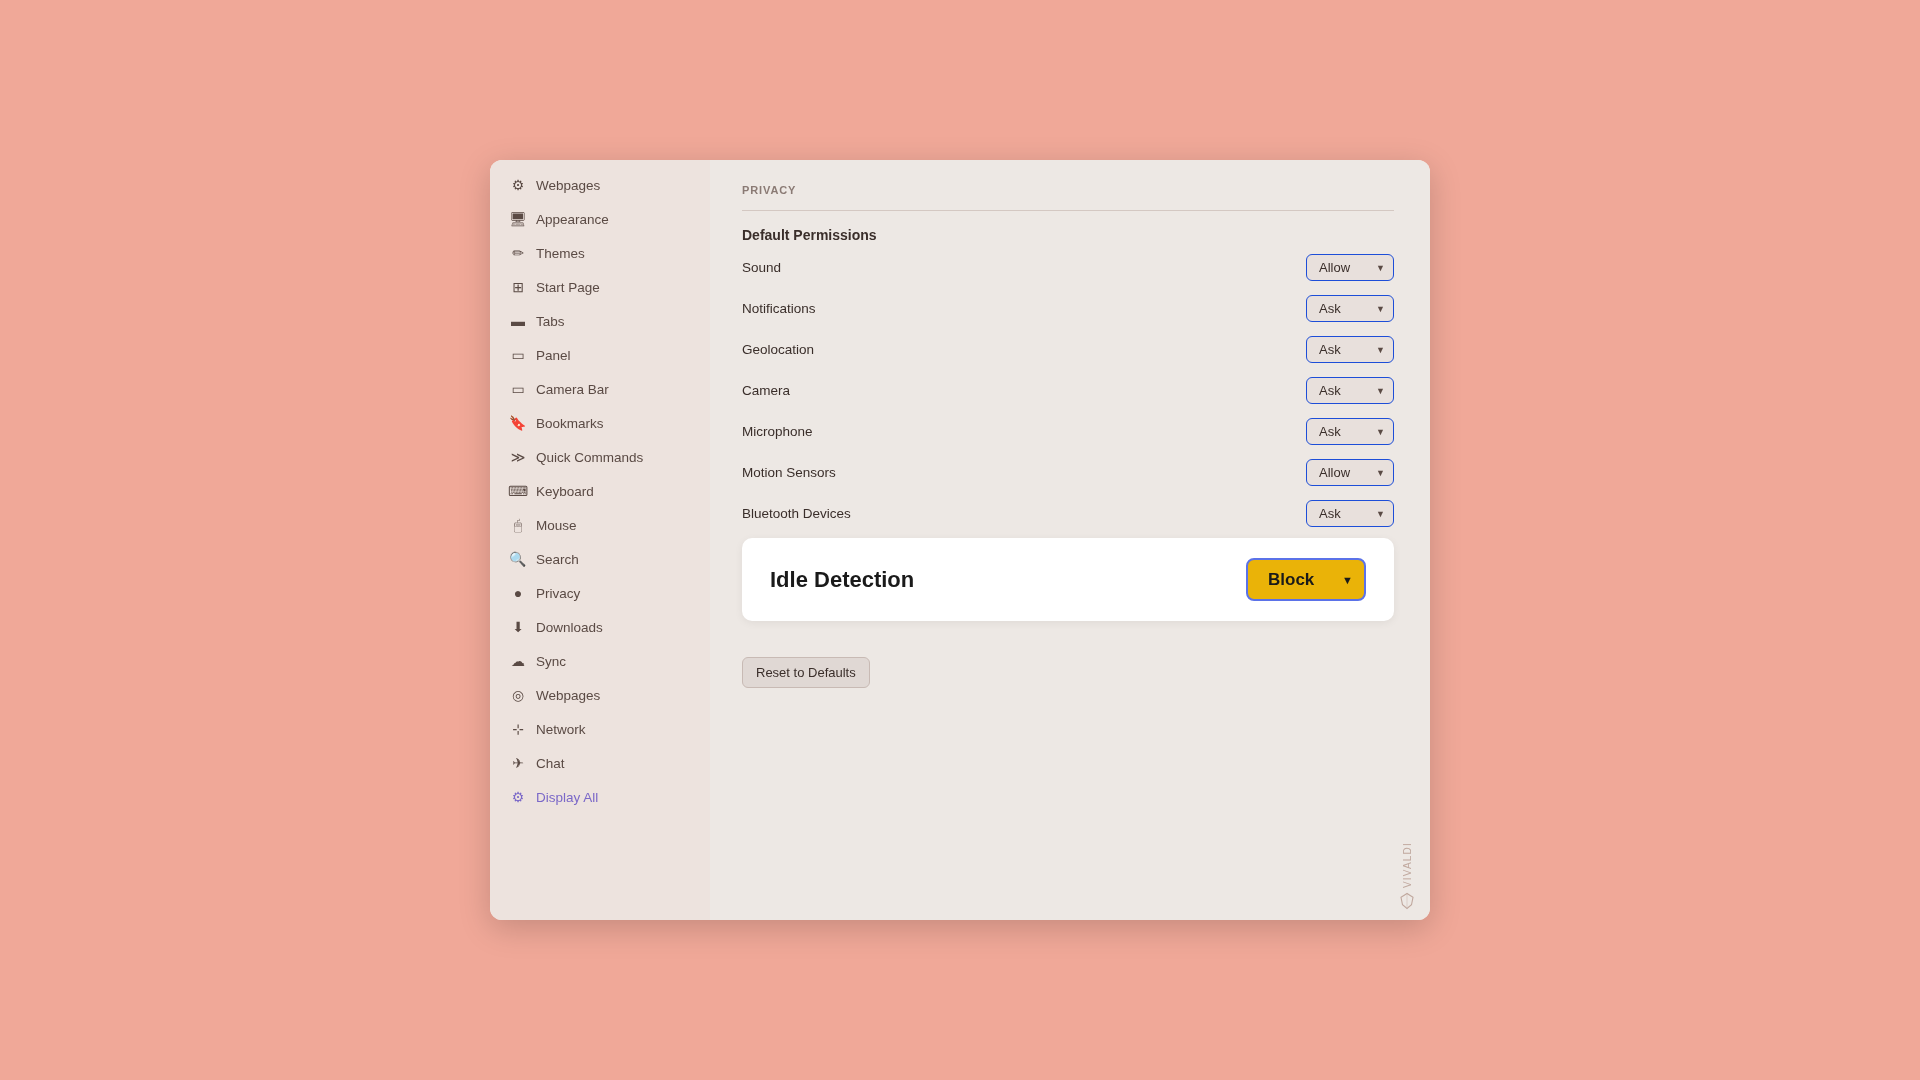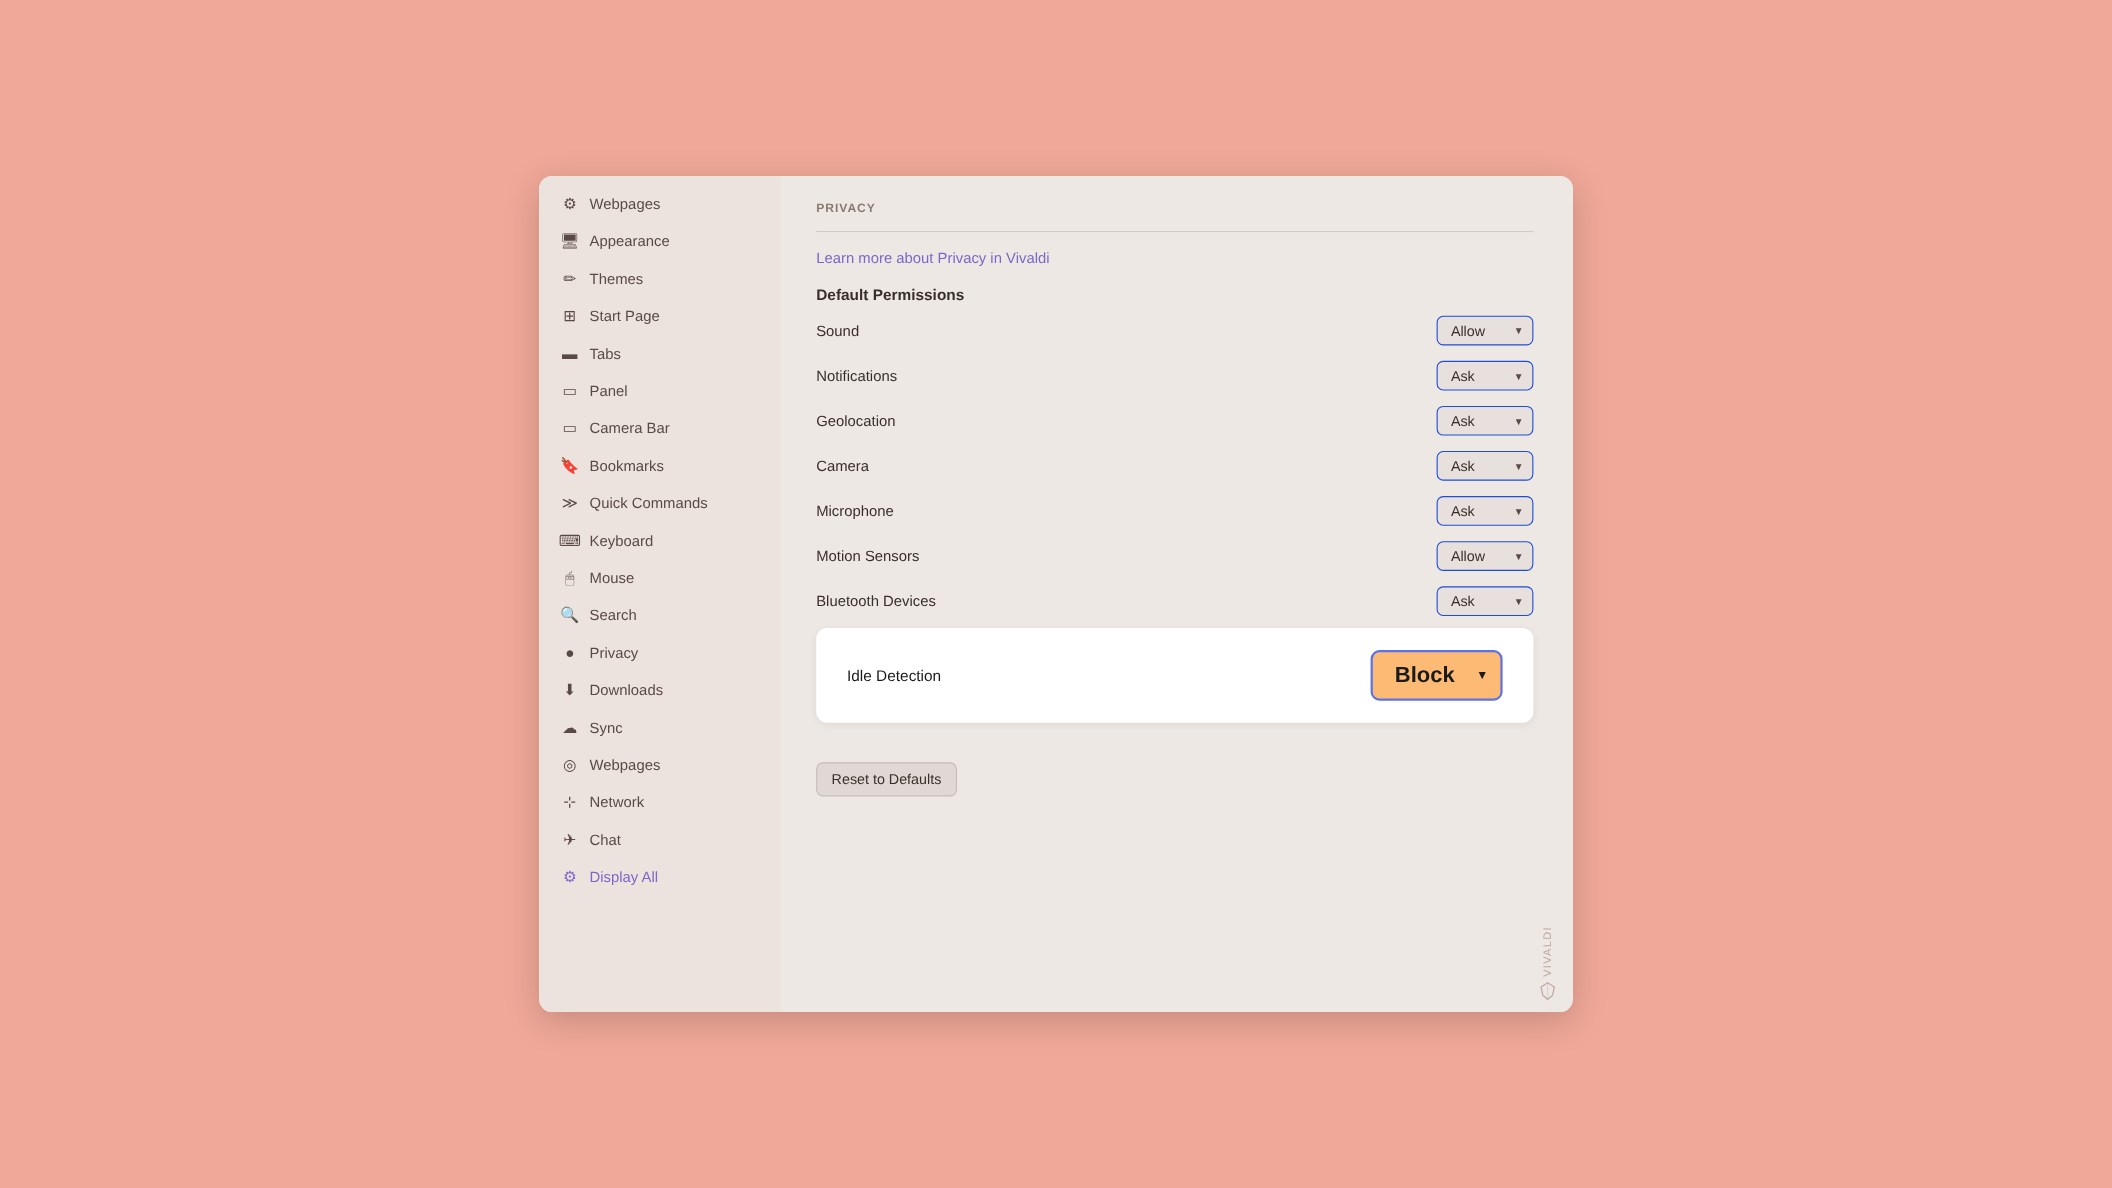--- a/index.html
+++ b/index.html
@@ -156,38 +156,38 @@
       border-radius: 10px;
       padding: 20px 28px;
       display: flex;
       align-items: center;
       justify-content: space-between;
       margin-top: 4px;
       box-shadow: 0 2px 8px rgba(0,0,0,0.06);
     }
 
     .idle-detection-label {
-      font-size: 14px;
-      font-weight: 400;
+      font-size: 22px;
+      font-weight: 700;
       color: #1a1a1a;
       text-align: center;
     }
 
     .block-select-wrap {
       position: relative;
     }
 
     .block-select {
       appearance: none;
       -webkit-appearance: none;
-      background: #fdba74;
+      background: #eab308;
       border: 2.5px solid #5b72e8;
       border-radius: 8px;
       padding: 10px 40px 10px 20px;
-      font-size: 20px;
+      font-size: 17px;
       font-weight: 600;
       color: #1a1a1a;
       cursor: pointer;
       min-width: 120px;
     }
 
     .block-arrow {
       position: absolute;
       right: 13px;
       top: 50%;
@@ -320,21 +320,20 @@
         <span>Display All</span>
       </div>
     </div>
 
   <div class="main-content">
 
     <div class="section-title">PRIVACY</div>
 
     <div class="divider"></div>
 
-    <a class="privacy-link" href="#">Learn more about Privacy in Vivaldi</a>
 
     <div class="default-permissions-title">Default Permissions</div>
 
     
     <div id="permission-rows">
         <div class="permission-row">
           <span class="permission-label">Sound</span>
           <div class="select-wrap"><select class="perm-select"><option value="Allow">Allow</option><option value="Block">Block</option><option value="Ask">Ask</option></select><span class="select-arrow">▼</span></div>
         </div>
         <div class="permission-row">

